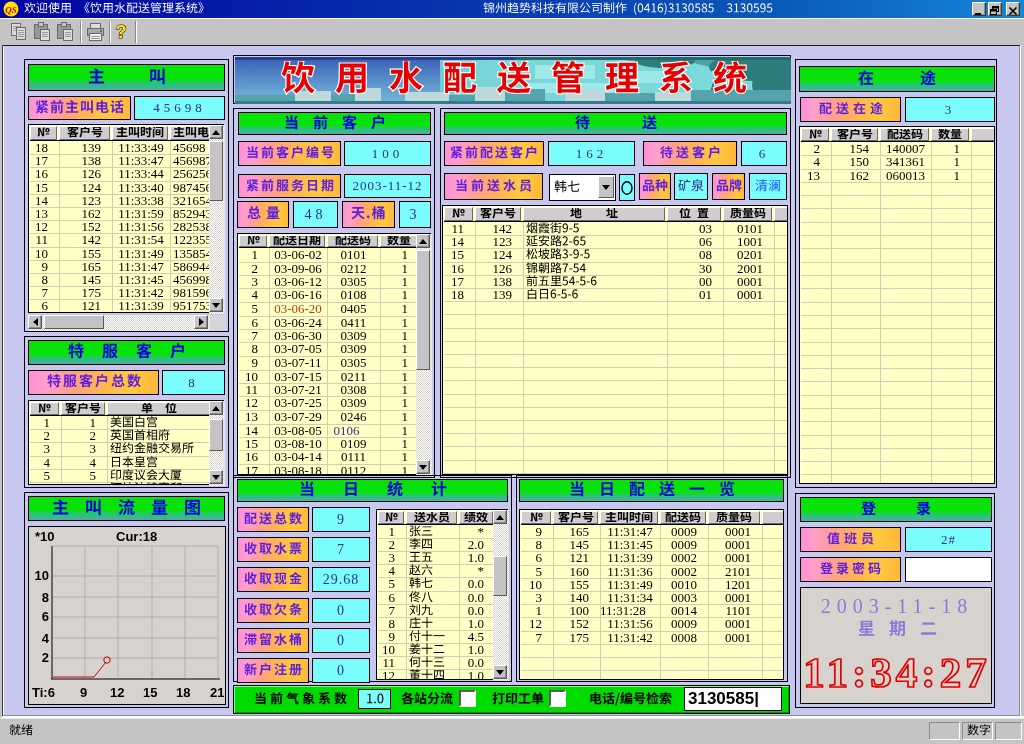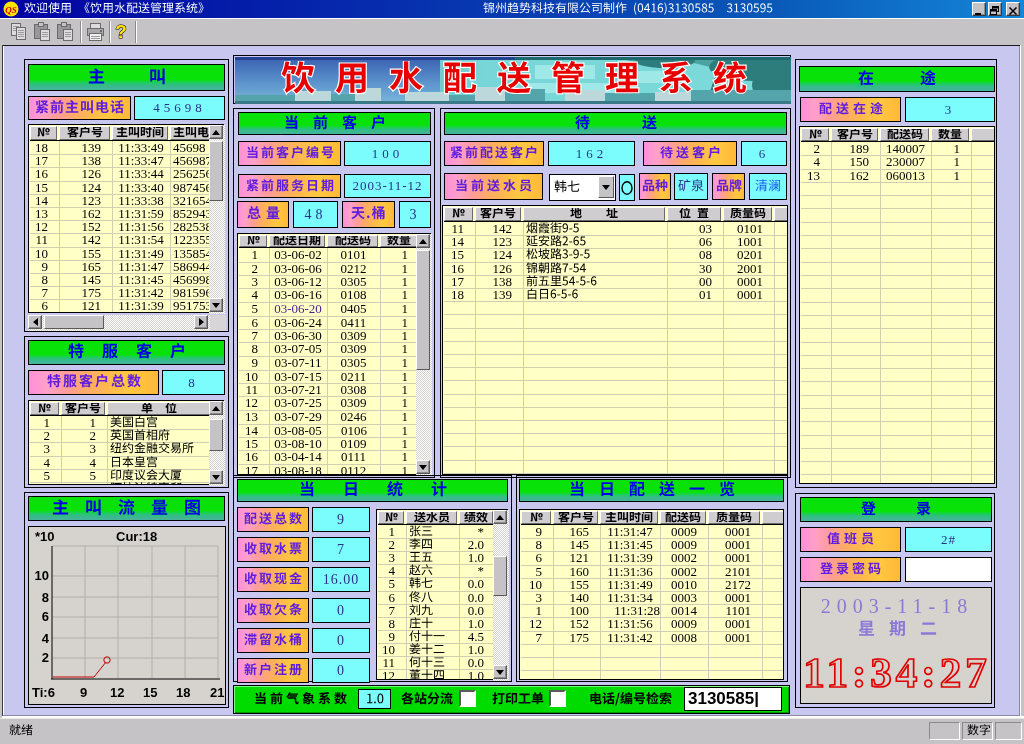--- a/index.html
+++ b/index.html
@@ -589,33 +589,33 @@
         <use href="#g55" transform="translate(0.0 10.3) scale(0.0120)"></use>
         <use href="#g89" transform="translate(12.0 10.3) scale(0.0120)"></use>
       </svg>
     </div>
     <div style="left:1px;top:13px;width:179px;height:1px;background:#000;"></div>
     <div style="left:1px;top:14px;width:23px;height:13px;font:13px 'Liberation Serif',serif;color:#000;line-height:13px;text-align:right;padding-right:4px;">1</div>
     <div style="left:31px;top:14px;width:58px;height:13px;font:13px 'Liberation Serif',serif;color:#000;line-height:13px;text-align:center;">03-06-02</div>
     <div style="left:89px;top:14px;width:53px;height:13px;font:13px 'Liberation Serif',serif;color:#000;line-height:13px;text-align:center;">0101</div>
     <div style="left:142px;top:14px;width:32px;height:13px;font:13px 'Liberation Serif',serif;color:#000;line-height:13px;text-align:right;padding-right:4px;">1</div>
     <div style="left:1px;top:28px;width:23px;height:13px;font:13px 'Liberation Serif',serif;color:#000;line-height:13px;text-align:right;padding-right:4px;">2</div>
-    <div style="left:31px;top:28px;width:58px;height:13px;font:13px 'Liberation Serif',serif;color:#000;line-height:13px;text-align:center;">03-06-06</div>
+    <div style="left:31px;top:28px;width:58px;height:13px;font:13px 'Liberation Serif',serif;color:#000;line-height:13px;text-align:center;">03-09-06</div>
     <div style="left:89px;top:28px;width:53px;height:13px;font:13px 'Liberation Serif',serif;color:#000;line-height:13px;text-align:center;">0212</div>
     <div style="left:142px;top:28px;width:32px;height:13px;font:13px 'Liberation Serif',serif;color:#000;line-height:13px;text-align:right;padding-right:4px;">1</div>
     <div style="left:1px;top:41px;width:23px;height:13px;font:13px 'Liberation Serif',serif;color:#000;line-height:13px;text-align:right;padding-right:4px;">3</div>
     <div style="left:31px;top:41px;width:58px;height:13px;font:13px 'Liberation Serif',serif;color:#000;line-height:13px;text-align:center;">03-06-12</div>
     <div style="left:89px;top:41px;width:53px;height:13px;font:13px 'Liberation Serif',serif;color:#000;line-height:13px;text-align:center;">0305</div>
     <div style="left:142px;top:41px;width:32px;height:13px;font:13px 'Liberation Serif',serif;color:#000;line-height:13px;text-align:right;padding-right:4px;">1</div>
     <div style="left:1px;top:54px;width:23px;height:13px;font:13px 'Liberation Serif',serif;color:#000;line-height:13px;text-align:right;padding-right:4px;">4</div>
     <div style="left:31px;top:54px;width:58px;height:13px;font:13px 'Liberation Serif',serif;color:#000;line-height:13px;text-align:center;">03-06-16</div>
     <div style="left:89px;top:54px;width:53px;height:13px;font:13px 'Liberation Serif',serif;color:#000;line-height:13px;text-align:center;">0108</div>
     <div style="left:142px;top:54px;width:32px;height:13px;font:13px 'Liberation Serif',serif;color:#000;line-height:13px;text-align:right;padding-right:4px;">1</div>
     <div style="left:1px;top:68px;width:23px;height:13px;font:13px 'Liberation Serif',serif;color:#000;line-height:13px;text-align:right;padding-right:4px;">5</div>
-    <div style="left:31px;top:68px;width:58px;height:13px;font:13px 'Liberation Serif',serif;color:#4c1d95;line-height:13px;text-align:center;">03-06-20</div>
+    <div style="left:31px;top:68px;width:58px;height:13px;font:13px 'Liberation Serif',serif;color:#c2410c;line-height:13px;text-align:center;">03-06-20</div>
     <div style="left:89px;top:68px;width:53px;height:13px;font:13px 'Liberation Serif',serif;color:#000;line-height:13px;text-align:center;">0405</div>
     <div style="left:142px;top:68px;width:32px;height:13px;font:13px 'Liberation Serif',serif;color:#000;line-height:13px;text-align:right;padding-right:4px;">1</div>
     <div style="left:1px;top:82px;width:23px;height:13px;font:13px 'Liberation Serif',serif;color:#000;line-height:13px;text-align:right;padding-right:4px;">6</div>
     <div style="left:31px;top:82px;width:58px;height:13px;font:13px 'Liberation Serif',serif;color:#000;line-height:13px;text-align:center;">03-06-24</div>
     <div style="left:89px;top:82px;width:53px;height:13px;font:13px 'Liberation Serif',serif;color:#000;line-height:13px;text-align:center;">0411</div>
     <div style="left:142px;top:82px;width:32px;height:13px;font:13px 'Liberation Serif',serif;color:#000;line-height:13px;text-align:right;padding-right:4px;">1</div>
     <div style="left:1px;top:95px;width:23px;height:13px;font:13px 'Liberation Serif',serif;color:#000;line-height:13px;text-align:right;padding-right:4px;">7</div>
     <div style="left:31px;top:95px;width:58px;height:13px;font:13px 'Liberation Serif',serif;color:#000;line-height:13px;text-align:center;">03-06-30</div>
     <div style="left:89px;top:95px;width:53px;height:13px;font:13px 'Liberation Serif',serif;color:#000;line-height:13px;text-align:center;">0309</div>
     <div style="left:142px;top:95px;width:32px;height:13px;font:13px 'Liberation Serif',serif;color:#000;line-height:13px;text-align:right;padding-right:4px;">1</div>
@@ -638,21 +638,21 @@
     <div style="left:1px;top:162px;width:23px;height:13px;font:13px 'Liberation Serif',serif;color:#000;line-height:13px;text-align:right;padding-right:4px;">12</div>
     <div style="left:31px;top:162px;width:58px;height:13px;font:13px 'Liberation Serif',serif;color:#000;line-height:13px;text-align:center;">03-07-25</div>
     <div style="left:89px;top:162px;width:53px;height:13px;font:13px 'Liberation Serif',serif;color:#000;line-height:13px;text-align:center;">0309</div>
     <div style="left:142px;top:162px;width:32px;height:13px;font:13px 'Liberation Serif',serif;color:#000;line-height:13px;text-align:right;padding-right:4px;">1</div>
     <div style="left:1px;top:176px;width:23px;height:13px;font:13px 'Liberation Serif',serif;color:#000;line-height:13px;text-align:right;padding-right:4px;">13</div>
     <div style="left:31px;top:176px;width:58px;height:13px;font:13px 'Liberation Serif',serif;color:#000;line-height:13px;text-align:center;">03-07-29</div>
     <div style="left:89px;top:176px;width:53px;height:13px;font:13px 'Liberation Serif',serif;color:#000;line-height:13px;text-align:center;">0246</div>
     <div style="left:142px;top:176px;width:32px;height:13px;font:13px 'Liberation Serif',serif;color:#000;line-height:13px;text-align:right;padding-right:4px;">1</div>
     <div style="left:1px;top:190px;width:23px;height:13px;font:13px 'Liberation Serif',serif;color:#000;line-height:13px;text-align:right;padding-right:4px;">14</div>
     <div style="left:31px;top:190px;width:58px;height:13px;font:13px 'Liberation Serif',serif;color:#000;line-height:13px;text-align:center;">03-08-05</div>
-    <div style="left:103px;top:190px;width:53px;height:13px;font:13px 'Liberation Serif',serif;color:#000000;line-height:13px;text-align:left;">0106</div>
+    <div style="left:82px;top:190px;width:53px;height:13px;font:13px 'Liberation Serif',serif;color:#4c1d95;line-height:13px;text-align:center;">0106</div>
     <div style="left:142px;top:190px;width:32px;height:13px;font:13px 'Liberation Serif',serif;color:#000;line-height:13px;text-align:right;padding-right:4px;">1</div>
     <div style="left:1px;top:203px;width:23px;height:13px;font:13px 'Liberation Serif',serif;color:#000;line-height:13px;text-align:right;padding-right:4px;">15</div>
     <div style="left:31px;top:203px;width:58px;height:13px;font:13px 'Liberation Serif',serif;color:#000;line-height:13px;text-align:center;">03-08-10</div>
     <div style="left:89px;top:203px;width:53px;height:13px;font:13px 'Liberation Serif',serif;color:#000;line-height:13px;text-align:center;">0109</div>
     <div style="left:142px;top:203px;width:32px;height:13px;font:13px 'Liberation Serif',serif;color:#000;line-height:13px;text-align:right;padding-right:4px;">1</div>
     <div style="left:1px;top:216px;width:23px;height:13px;font:13px 'Liberation Serif',serif;color:#000;line-height:13px;text-align:right;padding-right:4px;">16</div>
     <div style="left:31px;top:216px;width:58px;height:13px;font:13px 'Liberation Serif',serif;color:#000;line-height:13px;text-align:center;">03-04-14</div>
     <div style="left:89px;top:216px;width:53px;height:13px;font:13px 'Liberation Serif',serif;color:#000;line-height:13px;text-align:center;">0111</div>
     <div style="left:142px;top:216px;width:32px;height:13px;font:13px 'Liberation Serif',serif;color:#000;line-height:13px;text-align:right;padding-right:4px;">1</div>
     <div style="left:1px;top:230px;width:23px;height:13px;font:13px 'Liberation Serif',serif;color:#000;line-height:13px;text-align:right;padding-right:4px;">17</div>
@@ -922,21 +922,21 @@
   </div>
 <div style="left:312px;top:537px;width:58px;height:25px;border:1px solid #000;background:#7bfdfe;display:flex;align-items:center;justify-content:center;font:14px 'Liberation Serif',serif;letter-spacing:1px;color:#28328a;">7</div>
 <div style="left:237px;top:567px;width:72px;height:25px;border:1px solid #000;background:linear-gradient(90deg,#ff8fd8 0%,#ffa0c8 14%,#ff9c9c 28%,#ffab66 45%,#ffb84e 60%,#ffc840 78%,#ffb83a 100%);display:flex;align-items:center;justify-content:center;">
     <svg class="ct" width="58" height="15" fill="#611ee0">
       <use href="#g140" transform="translate(0.0 11.2) scale(0.0130)"></use>
       <use href="#g141" transform="translate(15.0 11.2) scale(0.0130)"></use>
       <use href="#g143" transform="translate(30.0 11.2) scale(0.0130)"></use>
       <use href="#g144" transform="translate(45.0 11.2) scale(0.0130)"></use>
     </svg>
   </div>
-<div style="left:312px;top:567px;width:58px;height:25px;border:1px solid #000;background:#7bfdfe;display:flex;align-items:center;justify-content:center;font:14px 'Liberation Serif',serif;letter-spacing:1px;color:#28328a;">16.00</div>
+<div style="left:312px;top:567px;width:58px;height:25px;border:1px solid #000;background:#7bfdfe;display:flex;align-items:center;justify-content:center;font:14px 'Liberation Serif',serif;letter-spacing:1px;color:#28328a;">29.68</div>
 <div style="left:237px;top:598px;width:72px;height:25px;border:1px solid #000;background:linear-gradient(90deg,#ff8fd8 0%,#ffa0c8 14%,#ff9c9c 28%,#ffab66 45%,#ffb84e 60%,#ffc840 78%,#ffb83a 100%);display:flex;align-items:center;justify-content:center;">
     <svg class="ct" width="58" height="15" fill="#611ee0">
       <use href="#g140" transform="translate(0.0 11.2) scale(0.0130)"></use>
       <use href="#g141" transform="translate(15.0 11.2) scale(0.0130)"></use>
       <use href="#g145" transform="translate(30.0 11.2) scale(0.0130)"></use>
       <use href="#g146" transform="translate(45.0 11.2) scale(0.0130)"></use>
     </svg>
   </div>
 <div style="left:312px;top:598px;width:58px;height:25px;border:1px solid #000;background:#7bfdfe;display:flex;align-items:center;justify-content:center;font:14px 'Liberation Serif',serif;letter-spacing:1px;color:#28328a;">0</div>
 <div style="left:237px;top:628px;width:72px;height:25px;border:1px solid #000;background:linear-gradient(90deg,#ff8fd8 0%,#ffa0c8 14%,#ff9c9c 28%,#ffab66 45%,#ffb84e 60%,#ffc840 78%,#ffb83a 100%);display:flex;align-items:center;justify-content:center;">
@@ -1180,29 +1180,29 @@
     <div style="left:188px;top:41px;width:47px;height:13px;font:13px 'Liberation Serif',serif;color:#000;line-height:13px;text-align:right;padding-right:4px;">0001</div>
     <div style="left:1px;top:55px;width:25px;height:13px;font:13px 'Liberation Serif',serif;color:#000;line-height:13px;text-align:right;padding-right:4px;">5</div>
     <div style="left:33px;top:55px;width:40px;height:13px;font:13px 'Liberation Serif',serif;color:#000;line-height:13px;text-align:right;padding-right:4px;">160</div>
     <div style="left:80px;top:55px;width:60px;height:13px;font:13px 'Liberation Serif',serif;color:#000;line-height:13px;text-align:center;">11:31:36</div>
     <div style="left:140px;top:55px;width:41px;height:13px;font:13px 'Liberation Serif',serif;color:#000;line-height:13px;text-align:right;padding-right:4px;">0002</div>
     <div style="left:188px;top:55px;width:47px;height:13px;font:13px 'Liberation Serif',serif;color:#000;line-height:13px;text-align:right;padding-right:4px;">2101</div>
     <div style="left:1px;top:68px;width:25px;height:13px;font:13px 'Liberation Serif',serif;color:#000;line-height:13px;text-align:right;padding-right:4px;">10</div>
     <div style="left:33px;top:68px;width:40px;height:13px;font:13px 'Liberation Serif',serif;color:#000;line-height:13px;text-align:right;padding-right:4px;">155</div>
     <div style="left:80px;top:68px;width:60px;height:13px;font:13px 'Liberation Serif',serif;color:#000;line-height:13px;text-align:center;">11:31:49</div>
     <div style="left:140px;top:68px;width:41px;height:13px;font:13px 'Liberation Serif',serif;color:#000;line-height:13px;text-align:right;padding-right:4px;">0010</div>
-    <div style="left:188px;top:68px;width:47px;height:13px;font:13px 'Liberation Serif',serif;color:#000;line-height:13px;text-align:right;padding-right:4px;">2172</div>
+    <div style="left:188px;top:68px;width:47px;height:13px;font:13px 'Liberation Serif',serif;color:#000;line-height:13px;text-align:right;padding-right:4px;">1201</div>
     <div style="left:1px;top:81px;width:25px;height:13px;font:13px 'Liberation Serif',serif;color:#000;line-height:13px;text-align:right;padding-right:4px;">3</div>
     <div style="left:33px;top:81px;width:40px;height:13px;font:13px 'Liberation Serif',serif;color:#000;line-height:13px;text-align:right;padding-right:4px;">140</div>
     <div style="left:80px;top:81px;width:60px;height:13px;font:13px 'Liberation Serif',serif;color:#000;line-height:13px;text-align:center;">11:31:34</div>
     <div style="left:140px;top:81px;width:41px;height:13px;font:13px 'Liberation Serif',serif;color:#000;line-height:13px;text-align:right;padding-right:4px;">0003</div>
     <div style="left:188px;top:81px;width:47px;height:13px;font:13px 'Liberation Serif',serif;color:#000;line-height:13px;text-align:right;padding-right:4px;">0001</div>
     <div style="left:1px;top:94px;width:25px;height:13px;font:13px 'Liberation Serif',serif;color:#000;line-height:13px;text-align:right;padding-right:4px;">1</div>
     <div style="left:33px;top:94px;width:40px;height:13px;font:13px 'Liberation Serif',serif;color:#000;line-height:13px;text-align:right;padding-right:4px;">100</div>
-    <div style="left:80px;top:94px;width:60px;height:13px;font:13px 'Liberation Serif',serif;color:#000;line-height:13px;text-align:right;">11:31:28</div>
+    <div style="left:80px;top:94px;width:60px;height:13px;font:13px 'Liberation Serif',serif;color:#000;line-height:13px;text-align:left;">11:31:28</div>
     <div style="left:140px;top:94px;width:41px;height:13px;font:13px 'Liberation Serif',serif;color:#000;line-height:13px;text-align:right;padding-right:4px;">0014</div>
     <div style="left:188px;top:94px;width:47px;height:13px;font:13px 'Liberation Serif',serif;color:#000;line-height:13px;text-align:right;padding-right:4px;">1101</div>
     <div style="left:1px;top:107px;width:25px;height:13px;font:13px 'Liberation Serif',serif;color:#000;line-height:13px;text-align:right;padding-right:4px;">12</div>
     <div style="left:33px;top:107px;width:40px;height:13px;font:13px 'Liberation Serif',serif;color:#000;line-height:13px;text-align:right;padding-right:4px;">152</div>
     <div style="left:80px;top:107px;width:60px;height:13px;font:13px 'Liberation Serif',serif;color:#000;line-height:13px;text-align:center;">11:31:56</div>
     <div style="left:140px;top:107px;width:41px;height:13px;font:13px 'Liberation Serif',serif;color:#000;line-height:13px;text-align:right;padding-right:4px;">0009</div>
     <div style="left:188px;top:107px;width:47px;height:13px;font:13px 'Liberation Serif',serif;color:#000;line-height:13px;text-align:right;padding-right:4px;">0001</div>
     <div style="left:1px;top:121px;width:25px;height:13px;font:13px 'Liberation Serif',serif;color:#000;line-height:13px;text-align:right;padding-right:4px;">7</div>
     <div style="left:33px;top:121px;width:40px;height:13px;font:13px 'Liberation Serif',serif;color:#000;line-height:13px;text-align:right;padding-right:4px;">175</div>
     <div style="left:80px;top:121px;width:60px;height:13px;font:13px 'Liberation Serif',serif;color:#000;line-height:13px;text-align:center;">11:31:42</div>
@@ -1324,26 +1324,26 @@
     </div>
     <div style="left:131px;top:1px;width:38px;height:13px;background:#d0cdd0;border:1px solid;border-color:#fff #6a6a6a #6a6a6a #fff;display:flex;align-items:center;justify-content:center;overflow:hidden;">
       <svg class="ct" width="24" height="14" fill="#000">
         <use href="#g55" transform="translate(0.0 10.3) scale(0.0120)"></use>
         <use href="#g89" transform="translate(12.0 10.3) scale(0.0120)"></use>
       </svg>
     </div>
     <div style="left:171px;top:1px;width:24px;height:13px;background:#d0cdd0;border:1px solid;border-color:#fff #6a6a6a #6a6a6a #fff;display:flex;align-items:center;justify-content:center;overflow:hidden;"></div>
     <div style="left:1px;top:14px;width:197px;height:1px;background:#000;"></div>
     <div style="left:1px;top:15px;width:23px;height:13px;font:13px 'Liberation Serif',serif;color:#000;line-height:13px;text-align:right;padding-right:4px;">2</div>
-    <div style="left:31px;top:15px;width:42px;height:13px;font:13px 'Liberation Serif',serif;color:#000;line-height:13px;text-align:right;padding-right:4px;">189</div>
+    <div style="left:31px;top:15px;width:42px;height:13px;font:13px 'Liberation Serif',serif;color:#000;line-height:13px;text-align:right;padding-right:4px;">154</div>
     <div style="left:80px;top:15px;width:51px;height:13px;font:13px 'Liberation Serif',serif;color:#000;line-height:13px;text-align:center;">140007</div>
     <div style="left:131px;top:15px;width:33px;height:13px;font:13px 'Liberation Serif',serif;color:#000;line-height:13px;text-align:right;padding-right:4px;">1</div>
     <div style="left:1px;top:28px;width:23px;height:13px;font:13px 'Liberation Serif',serif;color:#000;line-height:13px;text-align:right;padding-right:4px;">4</div>
     <div style="left:31px;top:28px;width:42px;height:13px;font:13px 'Liberation Serif',serif;color:#000;line-height:13px;text-align:right;padding-right:4px;">150</div>
-    <div style="left:80px;top:28px;width:51px;height:13px;font:13px 'Liberation Serif',serif;color:#000;line-height:13px;text-align:center;">230007</div>
+    <div style="left:80px;top:28px;width:51px;height:13px;font:13px 'Liberation Serif',serif;color:#000;line-height:13px;text-align:center;">341361</div>
     <div style="left:131px;top:28px;width:33px;height:13px;font:13px 'Liberation Serif',serif;color:#000;line-height:13px;text-align:right;padding-right:4px;">1</div>
     <div style="left:1px;top:42px;width:23px;height:13px;font:13px 'Liberation Serif',serif;color:#000;line-height:13px;text-align:right;padding-right:4px;">13</div>
     <div style="left:31px;top:42px;width:42px;height:13px;font:13px 'Liberation Serif',serif;color:#000;line-height:13px;text-align:right;padding-right:4px;">162</div>
     <div style="left:80px;top:42px;width:51px;height:13px;font:13px 'Liberation Serif',serif;color:#000;line-height:13px;text-align:center;">060013</div>
     <div style="left:131px;top:42px;width:33px;height:13px;font:13px 'Liberation Serif',serif;color:#000;line-height:13px;text-align:right;padding-right:4px;">1</div>
   </div>
 <div style="left:795px;top:493px;width:200px;height:215px;border:1px solid #000;"></div>
 <div style="left:800px;top:497px;width:192px;height:25px;border:1px solid #000;background:linear-gradient(180deg,#08e208 0%,#08e208 58%,#20ca66 72%,#38b98e 84%,#44b598 100%);display:flex;align-items:center;justify-content:center;">
     <svg class="ct" width="70" height="18" fill="#0000e8">
       <use href="#g190" transform="translate(0.0 12.9) scale(0.0150)"></use>

